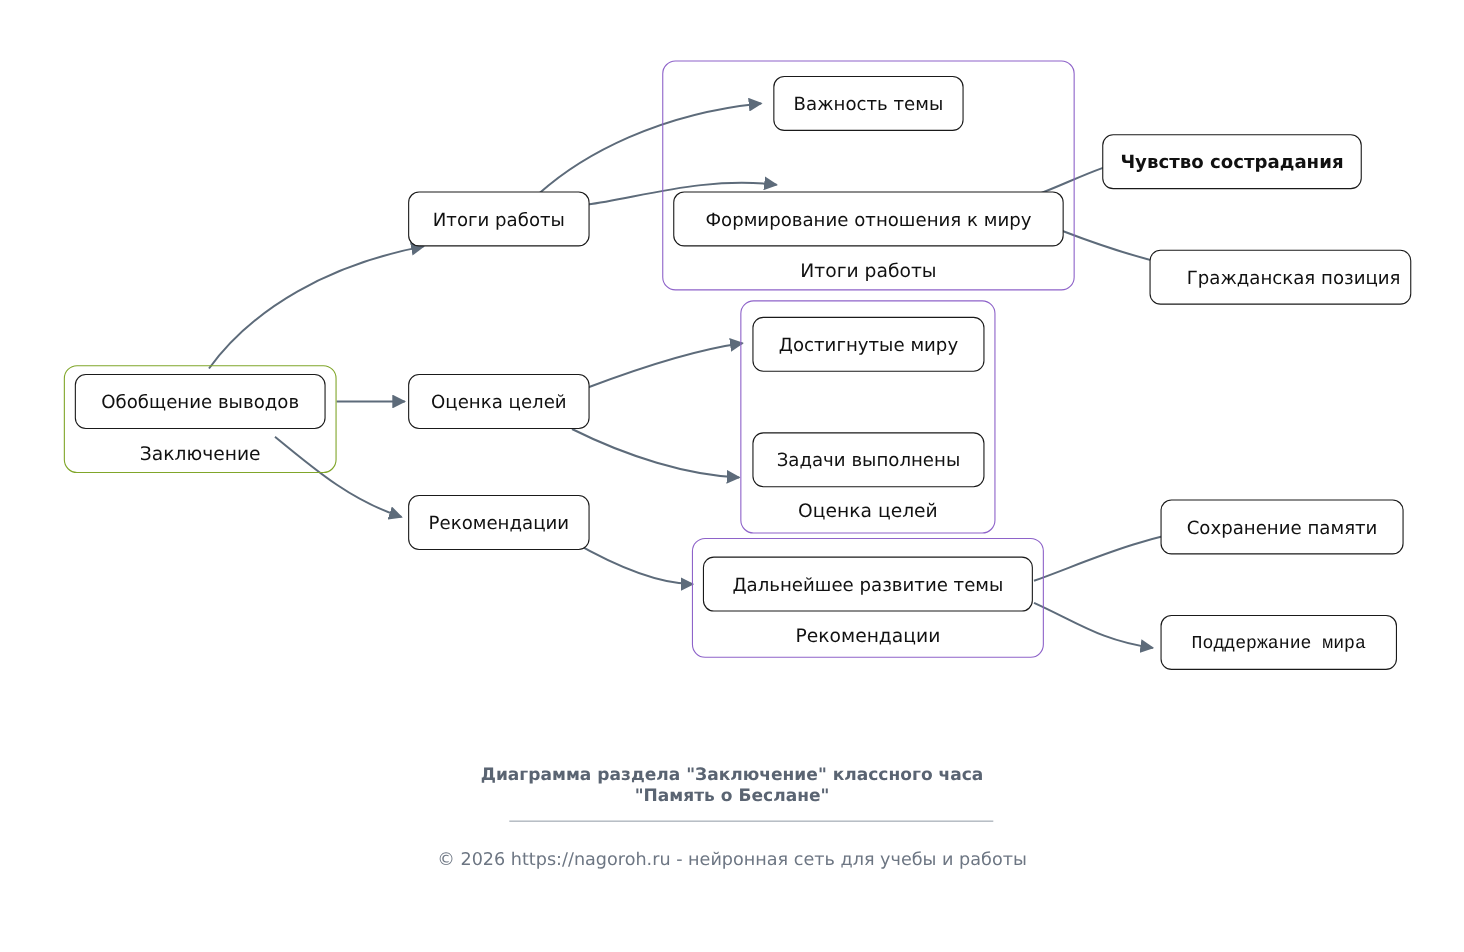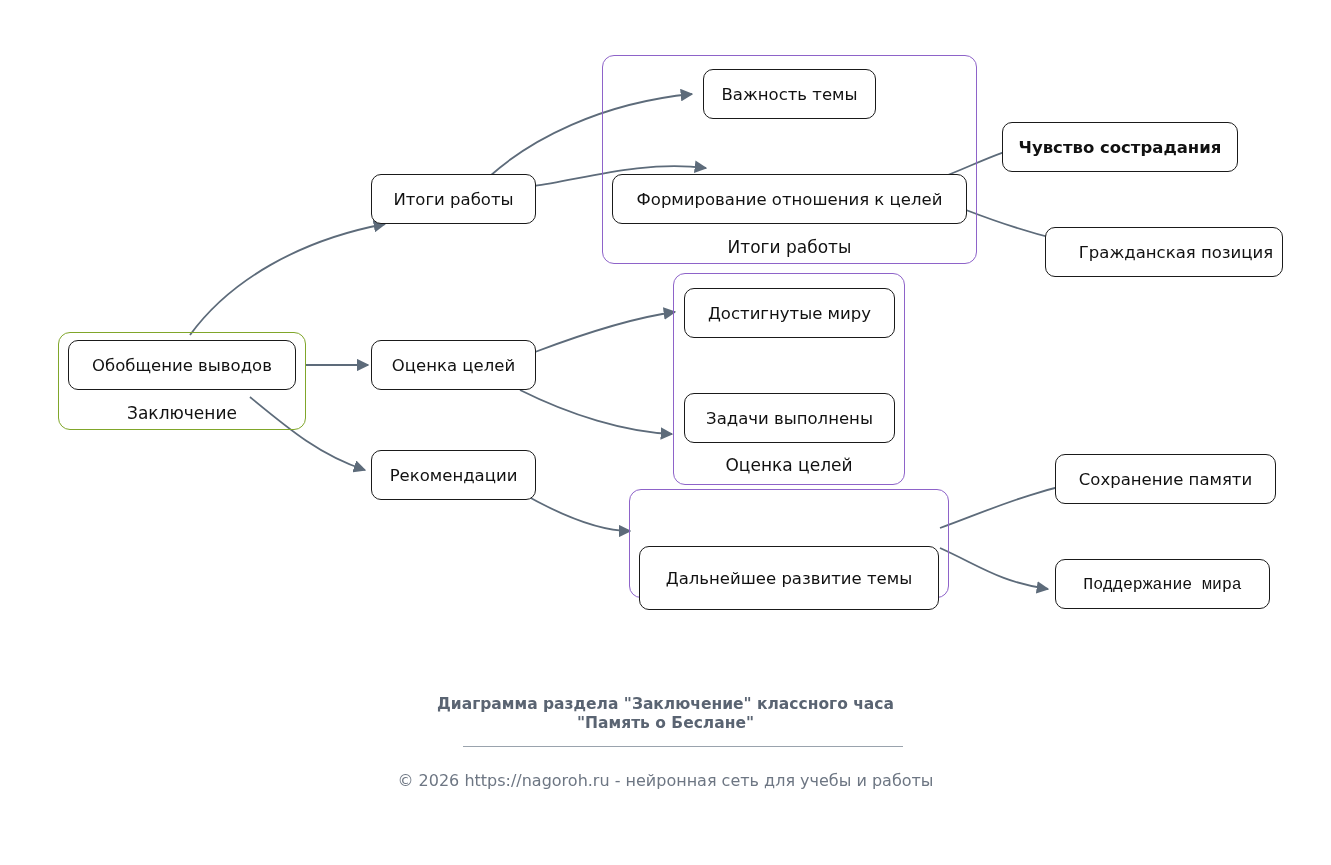--- a/index.html
+++ b/index.html
@@ -139,40 +139,40 @@
 
   <div class="node" style="left:371px; top:450px; width:165px; height:50px;">
     <span>Рекомендации</span>
   </div>
 
   <div class="node" style="left:703px; top:69px; width:173px; height:50px;">
     <span>Важность темы</span>
   </div>
 
   <div class="node" style="left:612px; top:174px; width:355px; height:50px;">
-    <span>Формирование отношения к целей</span>
+    <span>Формирование отношения к миру</span>
   </div>
 
   <div class="node" style="left:1002px; top:122px; width:236px; height:50px;font-weight:bold;">
     <span>Чувство сострадания</span>
   </div>
 
   <div class="node" style="left:1045px; top:227px; width:238px; height:50px;padding-left:24px;">
     <span>Гражданская позиция</span>
   </div>
 
   <div class="node" style="left:684px; top:288px; width:211px; height:50px;">
     <span>Достигнутые миру</span>
   </div>
 
   <div class="node" style="left:684px; top:393px; width:211px; height:50px;">
     <span>Задачи выполнены</span>
   </div>
 
-  <div class="node" style="left:639px; top:506px; width:300px; height:64px;margin-top:40px;">
+  <div class="node" style="left:639px; top:506px; width:300px; height:50px;">
     <span>Дальнейшее развитие темы</span>
   </div>
 
   <div class="node" style="left:1055px; top:454px; width:221px; height:50px;">
     <span>Сохранение памяти</span>
   </div>
 
   <div class="node" style="left:1055px; top:559px; width:215px; height:50px;font-family:Liberation Mono, monospace;">
     <span>Поддержание мира</span>
   </div>

